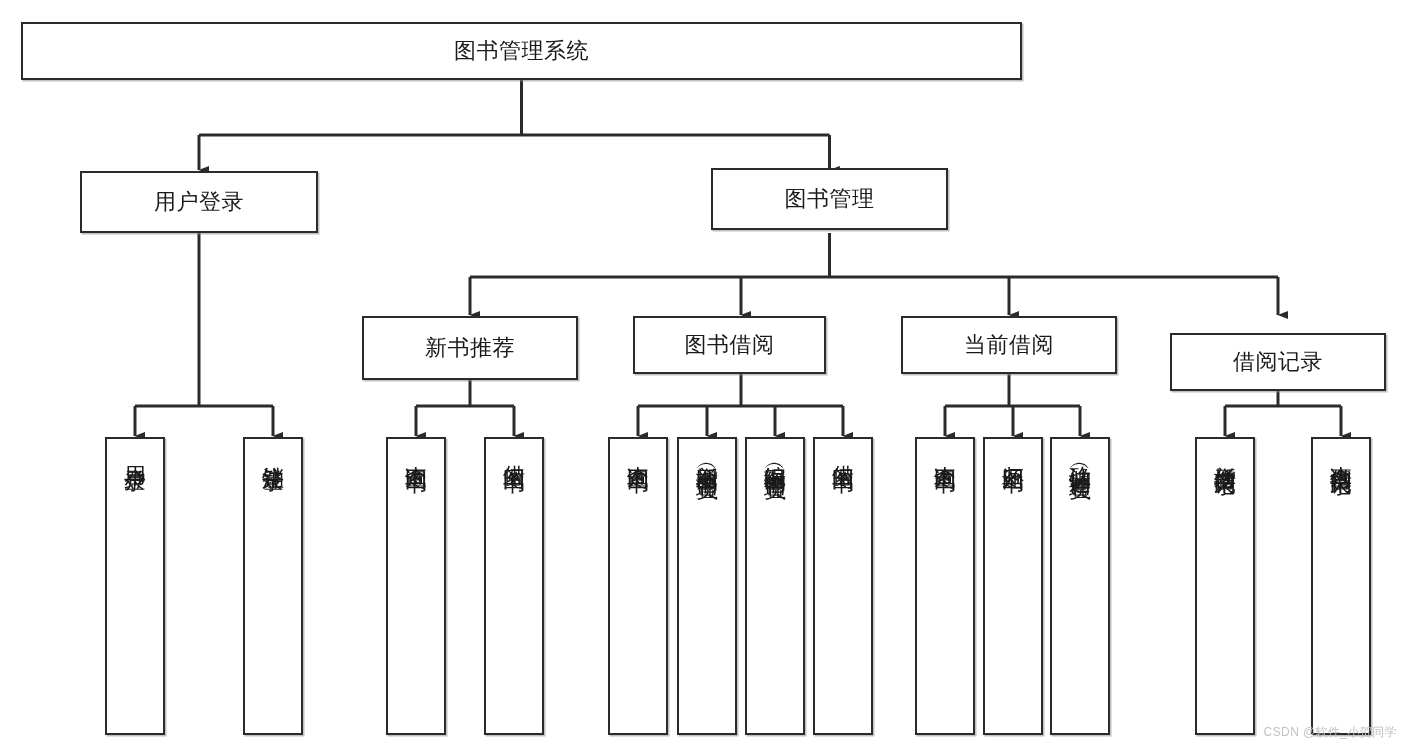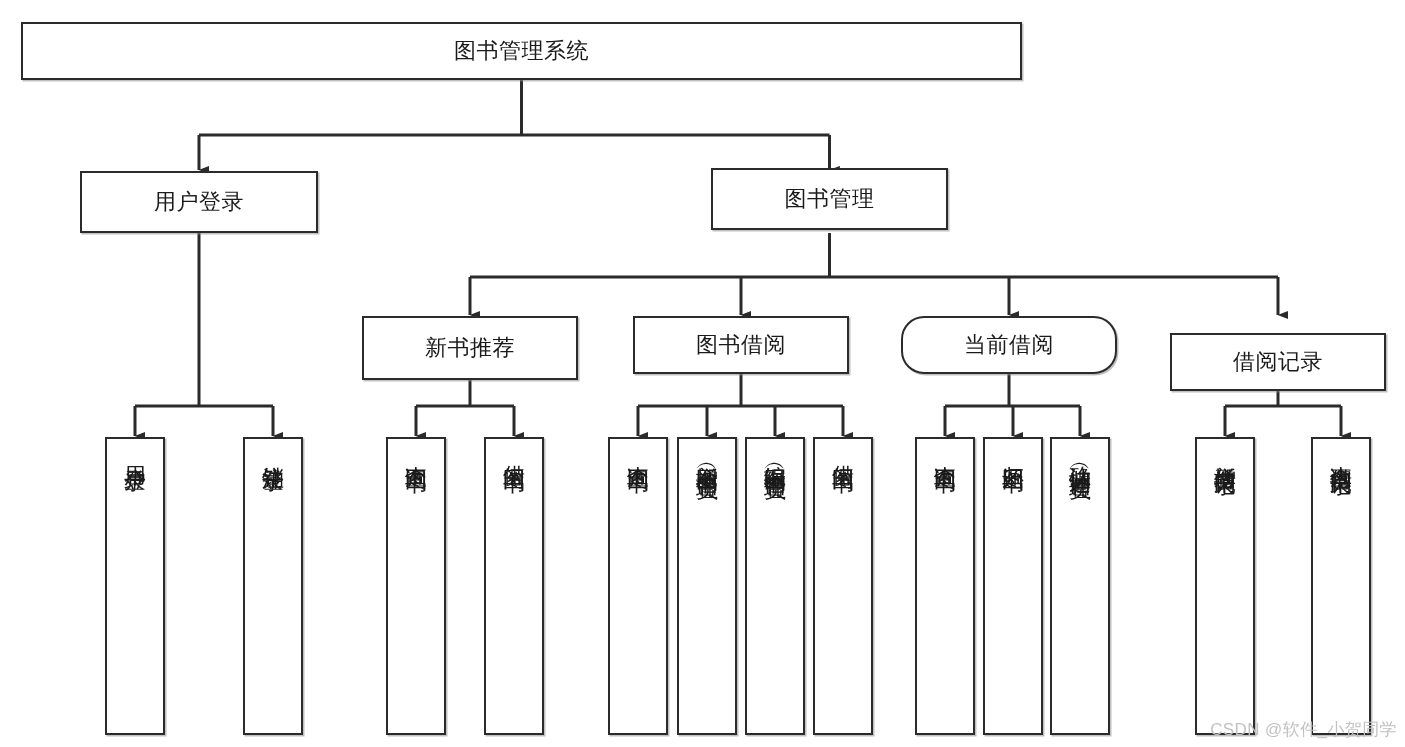--- a/index.html
+++ b/index.html
@@ -54,21 +54,21 @@
     writing-mode: vertical-rl;
     text-orientation: upright;
     letter-spacing: 2px;
     line-height: 1.0;
     white-space: nowrap;
   }
   #watermark {
     position: absolute;
     right: 8px;
     bottom: 6px;
-    font-size: 17px;
+    font-size: 12px;
     color: #c2c2c2;
     letter-spacing: 0.4px;
     white-space: nowrap;
     pointer-events: none;
   }
 </style>
 </head>
 <body>
 
 <div id="diagram-root">
@@ -122,24 +122,24 @@
       </div>
       <div class="node-box" style="left: 80px; top: 171px; width: 238px; height: 62px;">
         <span class="node-label-h">用户登录</span>
       </div>
       <div class="node-box" style="left: 711px; top: 168px; width: 237px; height: 62px;">
         <span class="node-label-h">图书管理</span>
       </div>
       <div class="node-box" style="left: 362px; top: 316px; width: 216px; height: 64px;">
         <span class="node-label-h">新书推荐</span>
       </div>
-      <div class="node-box" style="left: 633px; top: 316px; width: 216px; height: 58px;">
+      <div class="node-box" style="left: 633px; top: 316px; width: 193px; height: 58px;">
         <span class="node-label-h">图书借阅</span>
       </div>
-      <div class="node-box" style="left: 901px; top: 316px; width: 216px; height: 58px; border-radius: 23px;">
+      <div class="node-box" style="left: 901px; top: 316px; width: 216px; height: 58px;">
         <span class="node-label-h">当前借阅</span>
       </div>
       <div class="node-box" style="left: 1170px; top: 333px; width: 216px; height: 58px;">
         <span class="node-label-h">借阅记录</span>
       </div>
       <div class="node-box leaf" style="left: 105px; top: 437px; width: 60px; height: 298px;">
         <span class="node-label-v">用户登录</span>
       </div>
       <div class="node-box leaf" style="left: 243px; top: 437px; width: 60px; height: 298px;">
         <span class="node-label-v">注销登录</span>

